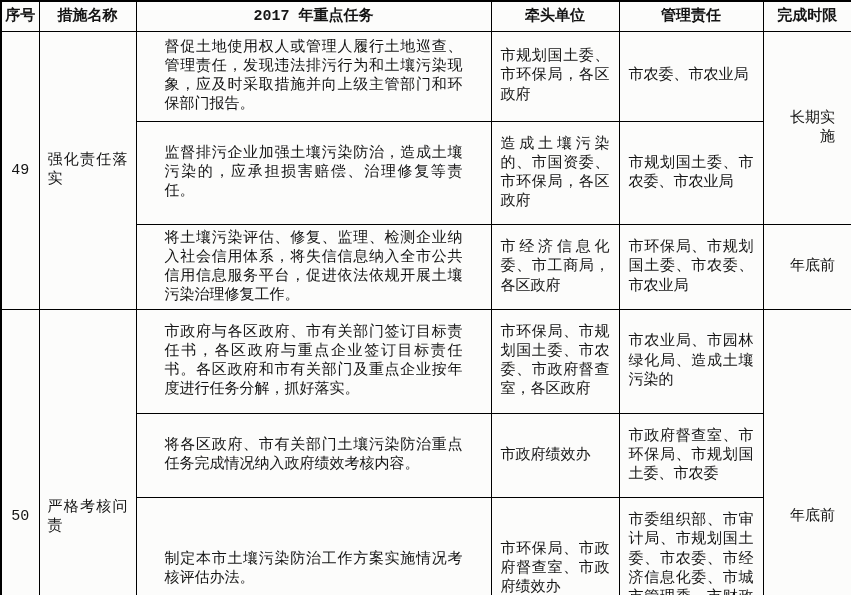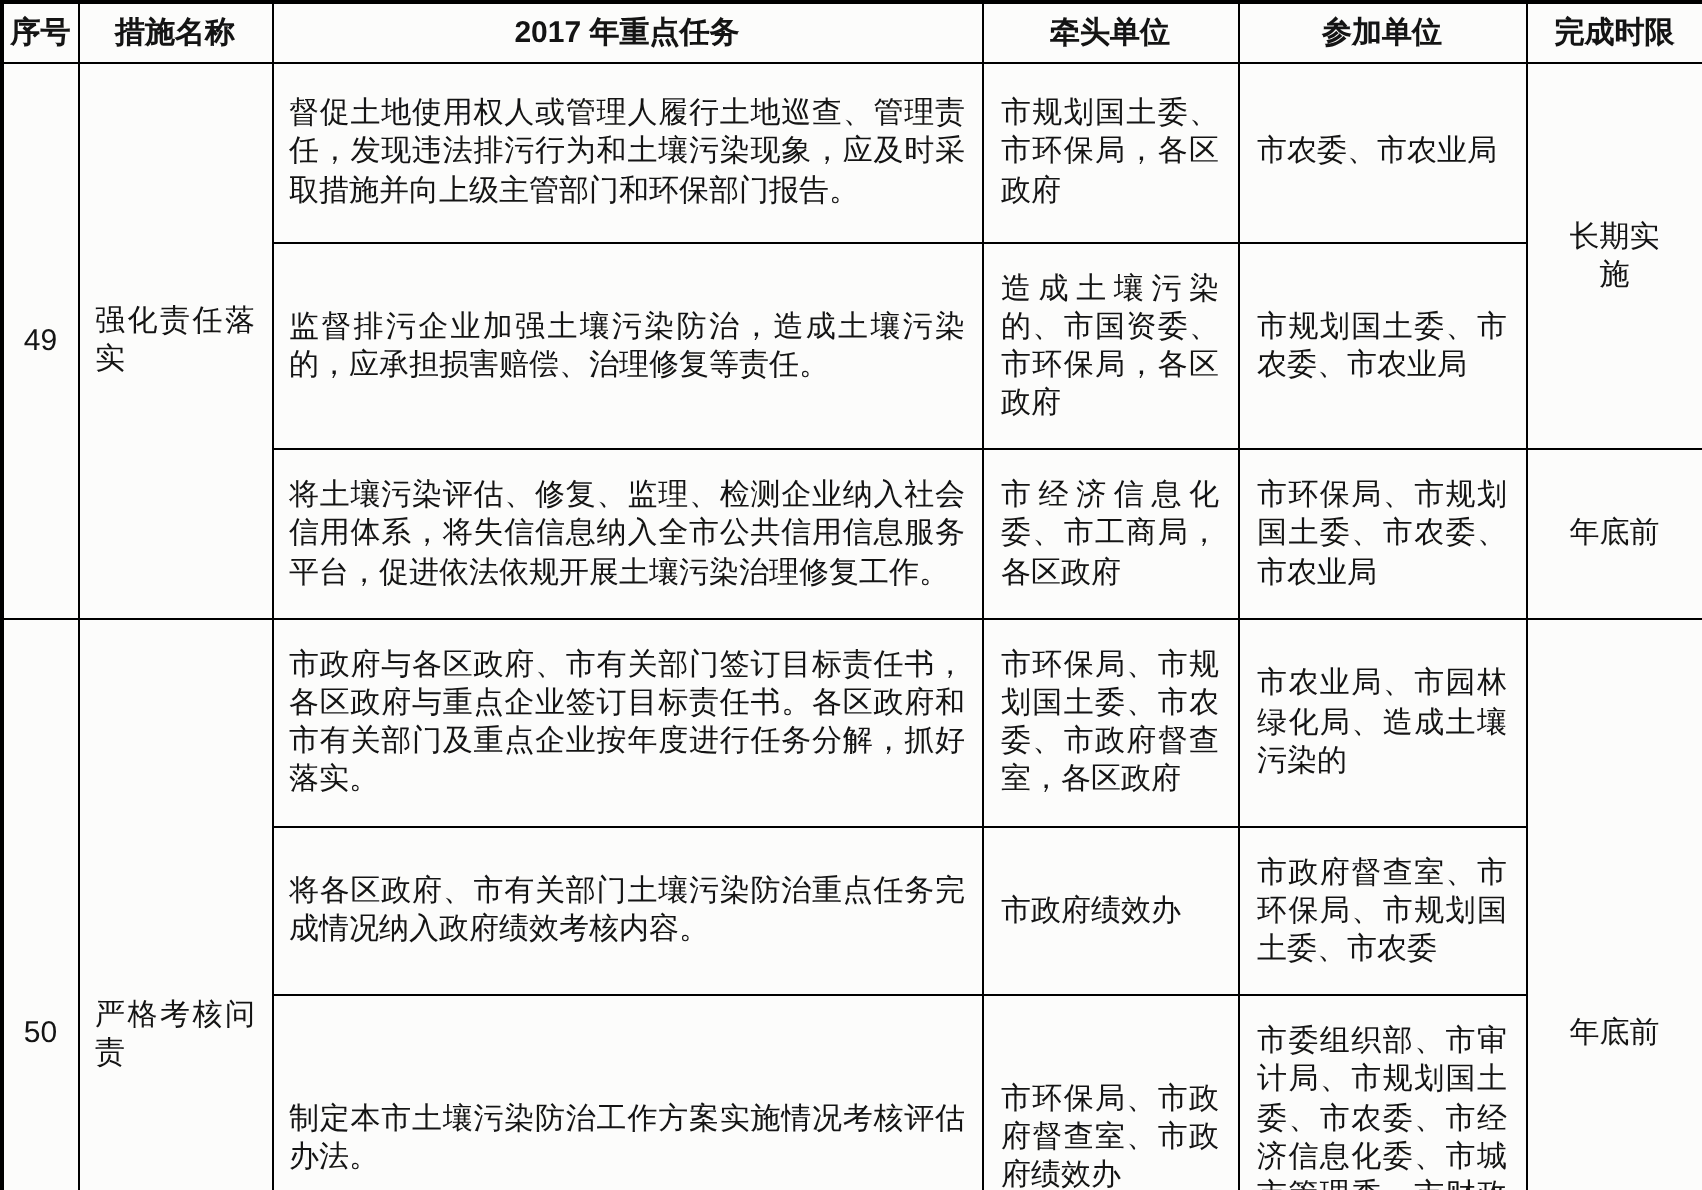--- a/index.html
+++ b/index.html
@@ -5,21 +5,21 @@
   html, body {
     margin: 0;
     padding: 0;
     background: #f7f7f5;
   }
   .page {
     width: 851px;
     height: 595px;
     background: #f97316;
     box-sizing: border-box;
-    font-family: Liberation Sans, sans-serif;
+    font-family: Liberation Mono, monospace;
     color: #141414;
   }
   table.doc-table {
     width: 851px;
     height: 595px;
     border-collapse: collapse;
     table-layout: fixed;
     border: 2px solid #000;
     background: #fcfcfb;
   }
@@ -43,29 +43,29 @@
     padding: 2px 2px;
   }
   td.cell-measure {
     text-align: justify;
     text-justify: inter-ideograph;
     padding: 3px 8px;
   }
   td.cell-task {
     text-align: justify;
     text-justify: inter-ideograph;
-    padding: 3px 8px;
+    padding: 3px 28px;
   }
   td.cell-lead, td.cell-part {
     text-align: justify;
     text-justify: inter-ideograph;
     padding: 13px 9px;
   }
   td.cell-deadline {
-    text-align: center;
+    text-align: right;
     padding: 2px 16px;
   }
   tr.r-head   { height: 30px; }
   tr.r-49-1   { height: 90px; }
   tr.r-49-2   { height: 70px; }
   tr.r-49-3   { height: 78px; }
   tr.r-50-1   { height: 97px; }
   tr.r-50-2   { height: 70px; margin-top: 16px; }
   tr.r-50-3   { height: 87px; }
   tr.r-50-4   { height: 73px; }
@@ -83,21 +83,21 @@
       <col style="width:144px">
       <col style="width:89px">
     </colgroup>
 
     <tbody>
         <tr class="r-head">
       <th>序号</th>
       <th>措施名称</th>
       <th>2017 年重点任务</th>
       <th>牵头单位</th>
-      <th>参加单位</th>
+      <th>管理责任</th>
       <th>完成时限</th>
     </tr>
 
     <tr class="r-49-1">
       <td class="cell-seq" rowspan="3">49</td>
       <td class="cell-measure" rowspan="3">强化责任落实</td>
       <td class="cell-task">督促土地使用权人或管理人履行土地巡查、管理责任，发现违法排污行为和土壤污染现象，应及时采取措施并向上级主管部门和环保部门报告。</td>
       <td class="cell-lead">市规划国土委、市环保局，各区政府</td>
       <td class="cell-part">市农委、市农业局</td>
       <td class="cell-deadline" rowspan="2">长期实施</td>

